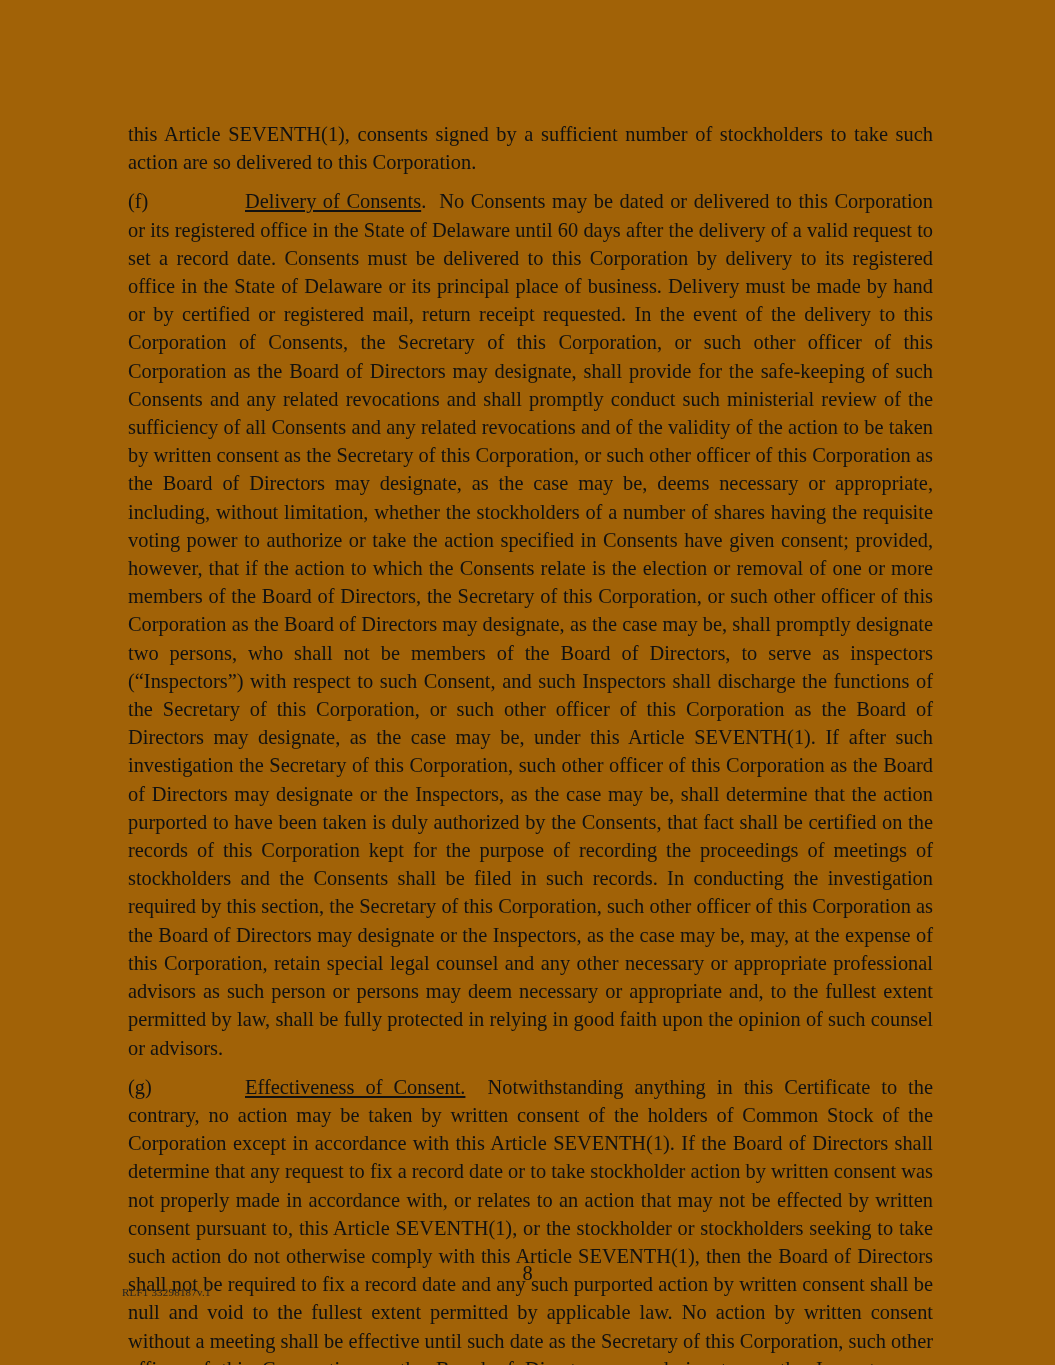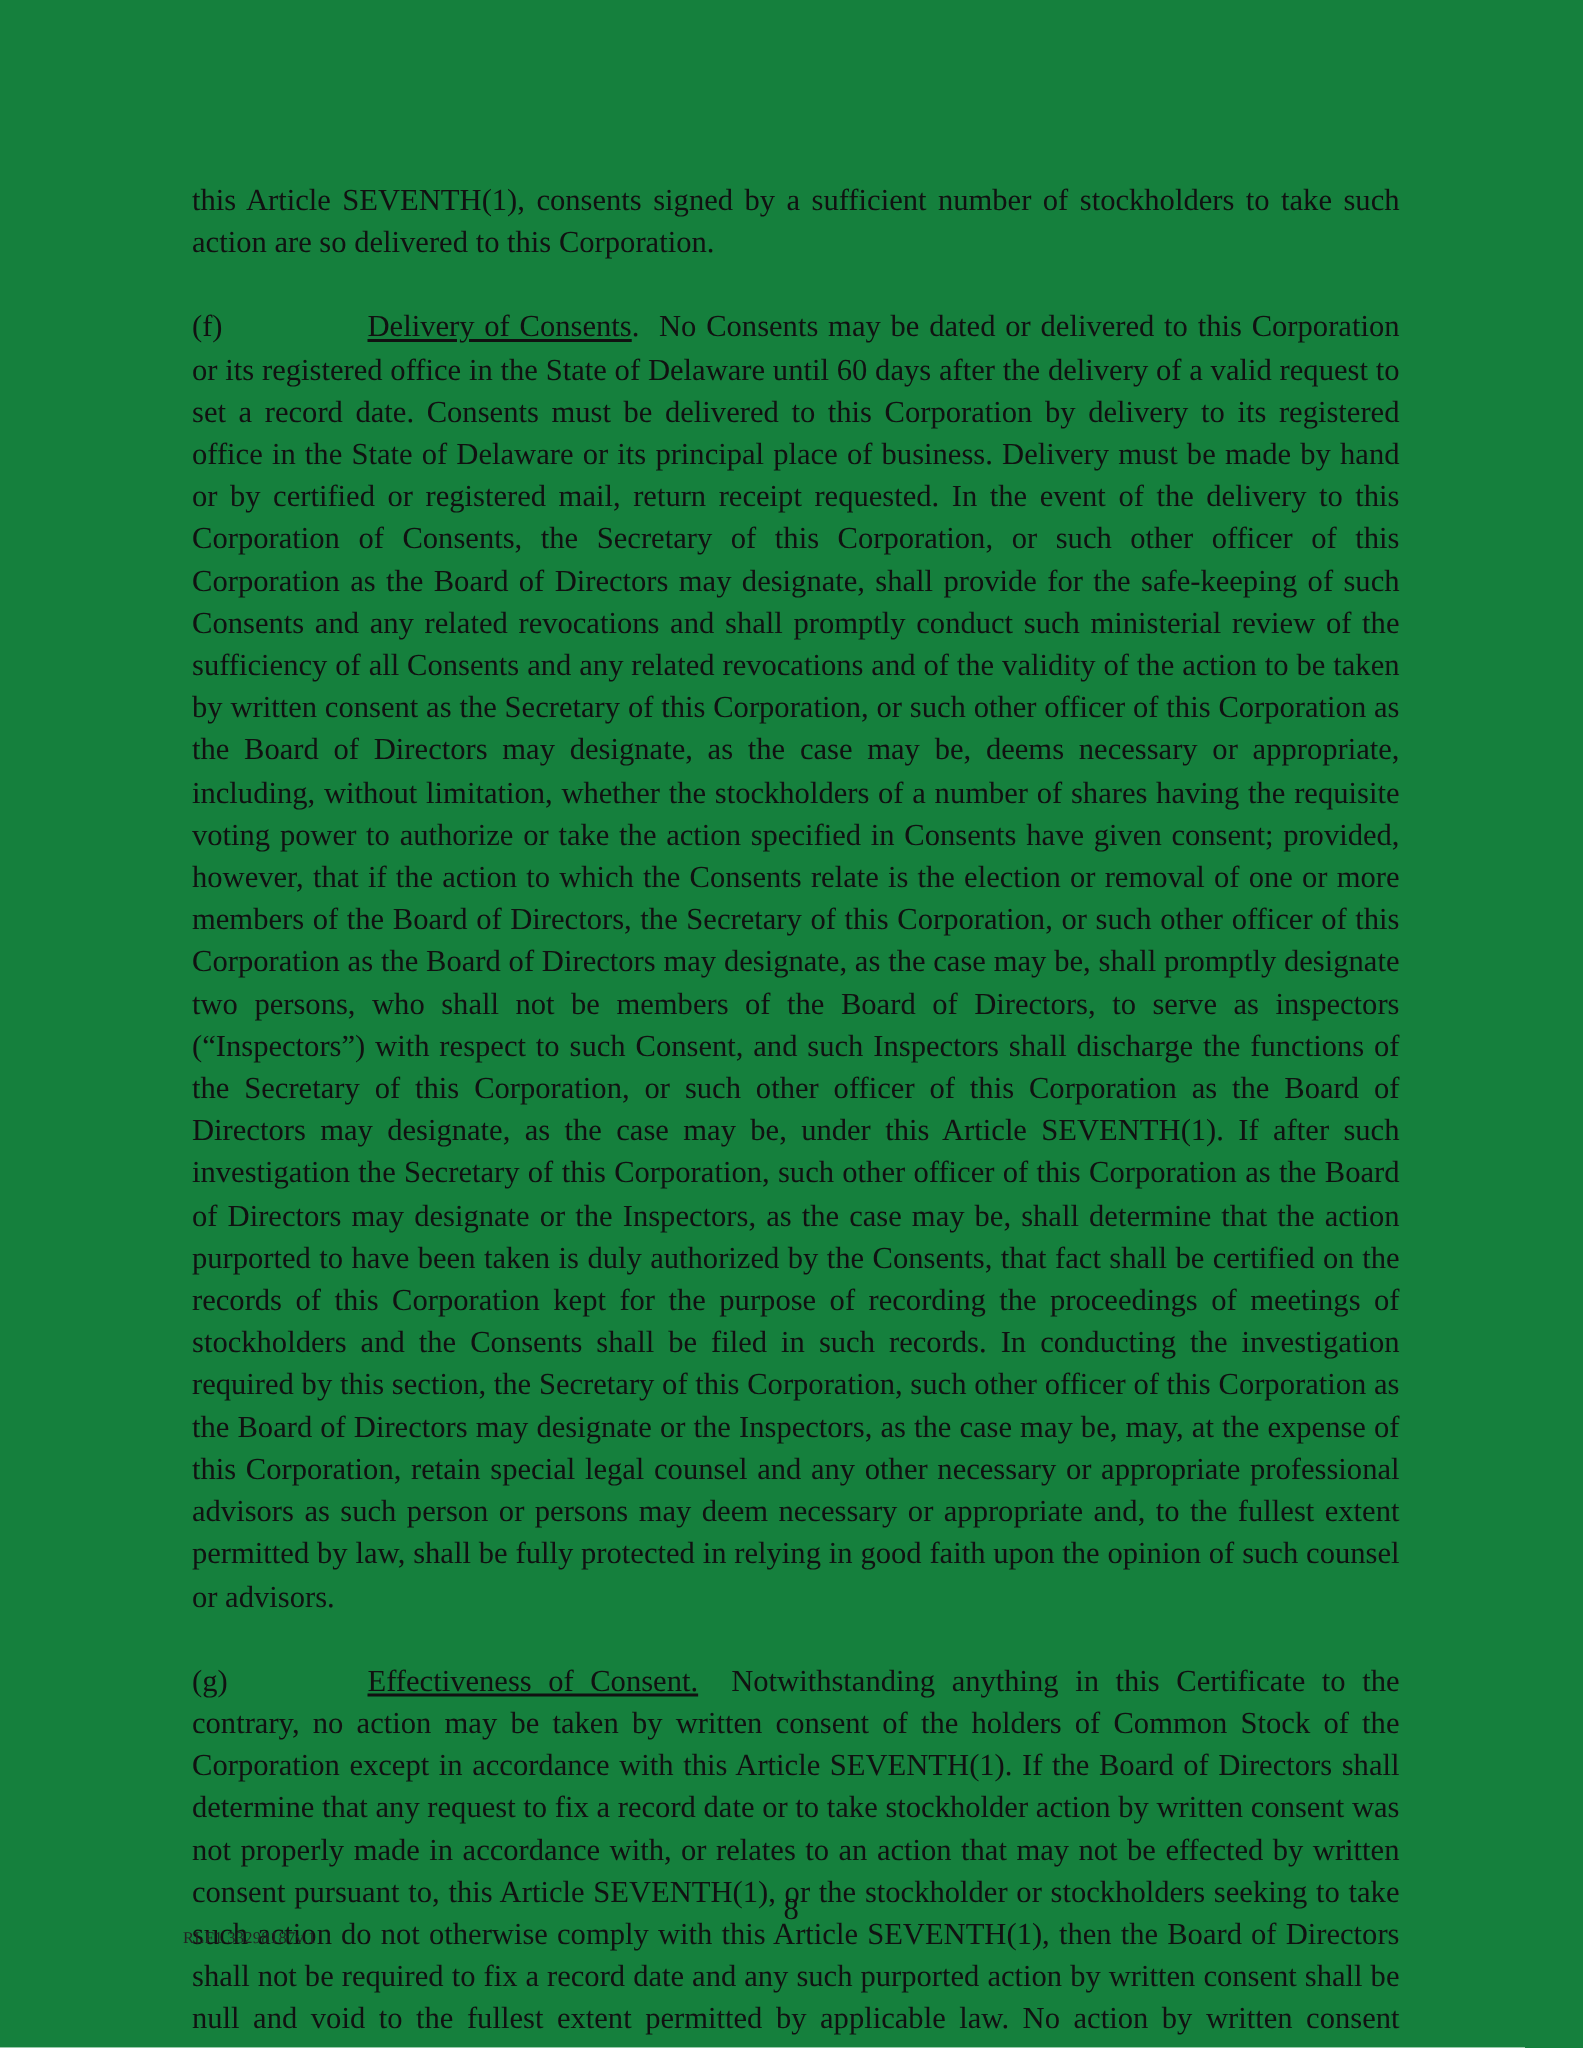--- a/index.html
+++ b/index.html
@@ -4,21 +4,21 @@
 <style>
   html, body {
     margin: 0;
     padding: 0;
     background: #ffffff;
   }
   .page {
     position: relative;
     width: 1055px;
     height: 1365px;
-    background: #15803d;
+    background: #a16207;
     overflow: hidden;
     font-family: "Liberation Serif", "DejaVu Serif", serif;
     color: #0d0d0d;
   }
   .body-area {
     position: absolute;
     left: 128px;
     top: 120px;
     width: 805px;
   }
@@ -29,21 +29,21 @@
     line-height: 28.2px;
     text-justify: inter-word;
     -webkit-hyphens: none;
     hyphens: none;
     color: #111111;
   }
   p.para.continued {
     text-indent: 0;
   }
   p.gap-lg {
-    margin-top: 28px;
+    margin-top: 11px;
   }
   .marker {
     display: inline-block;
     width: 117px;
     text-indent: 0;
   }
   .marker-inner {
     display: inline-block;
     width: 62px;
   }

